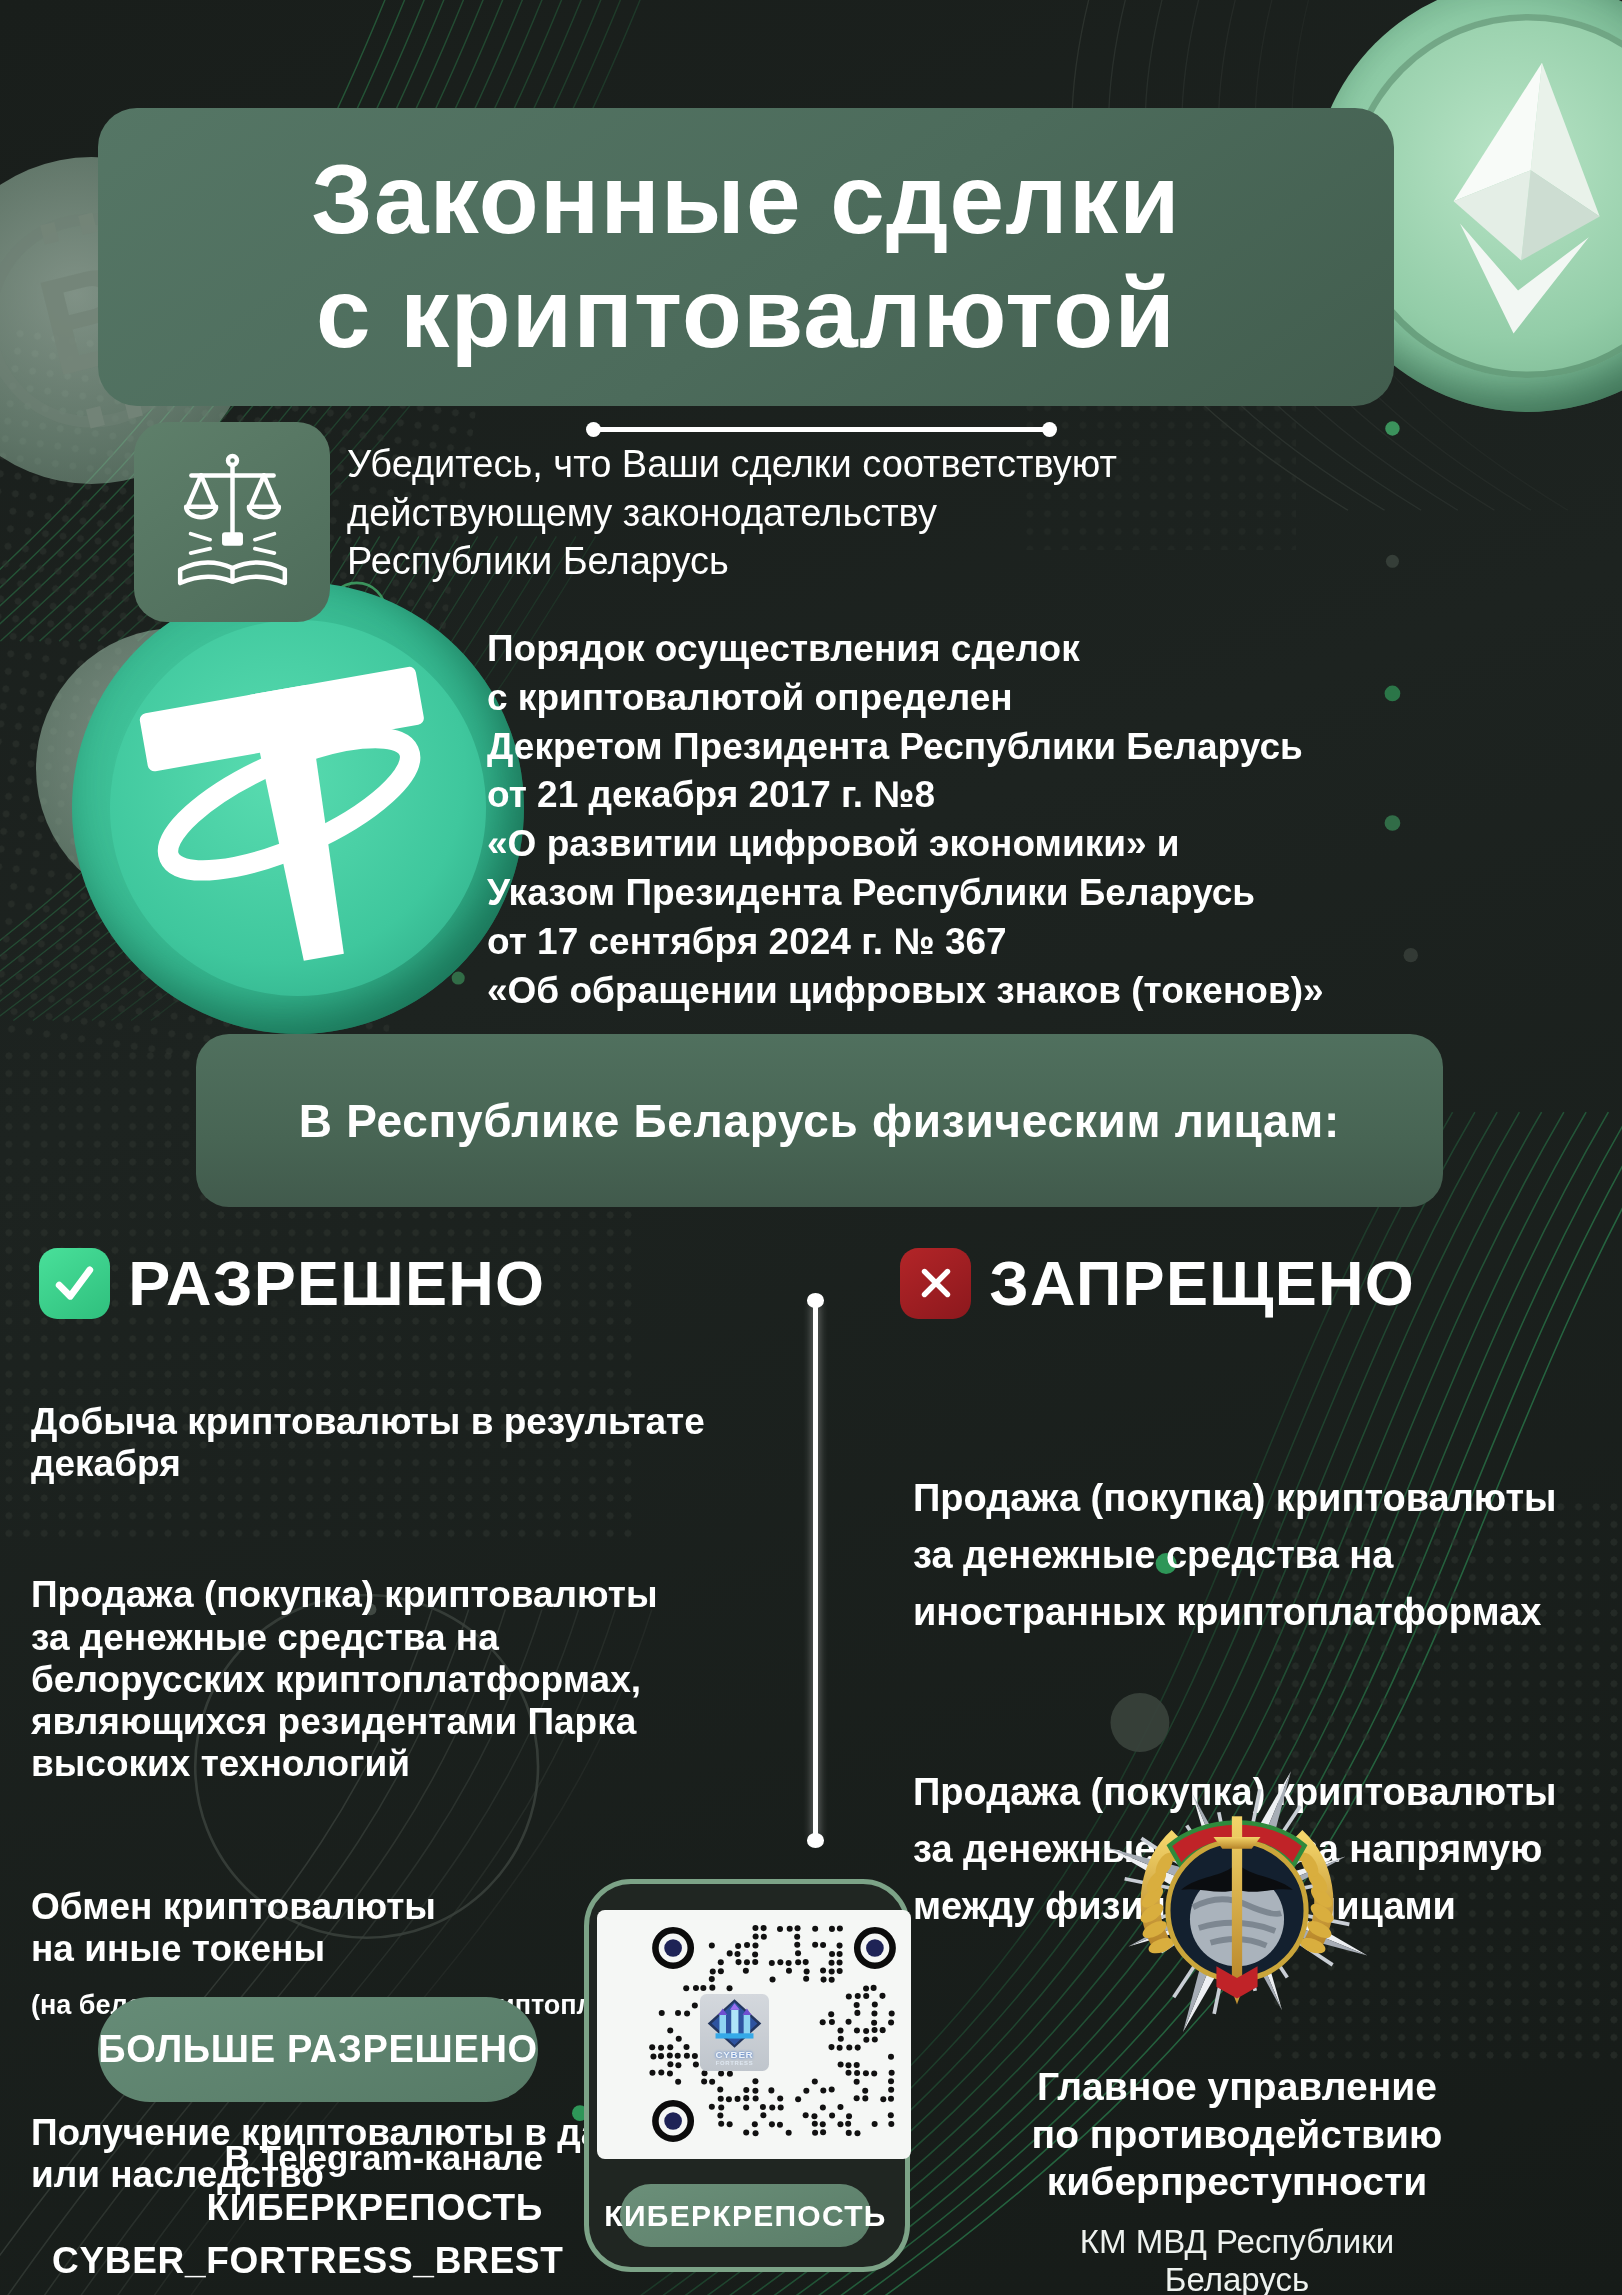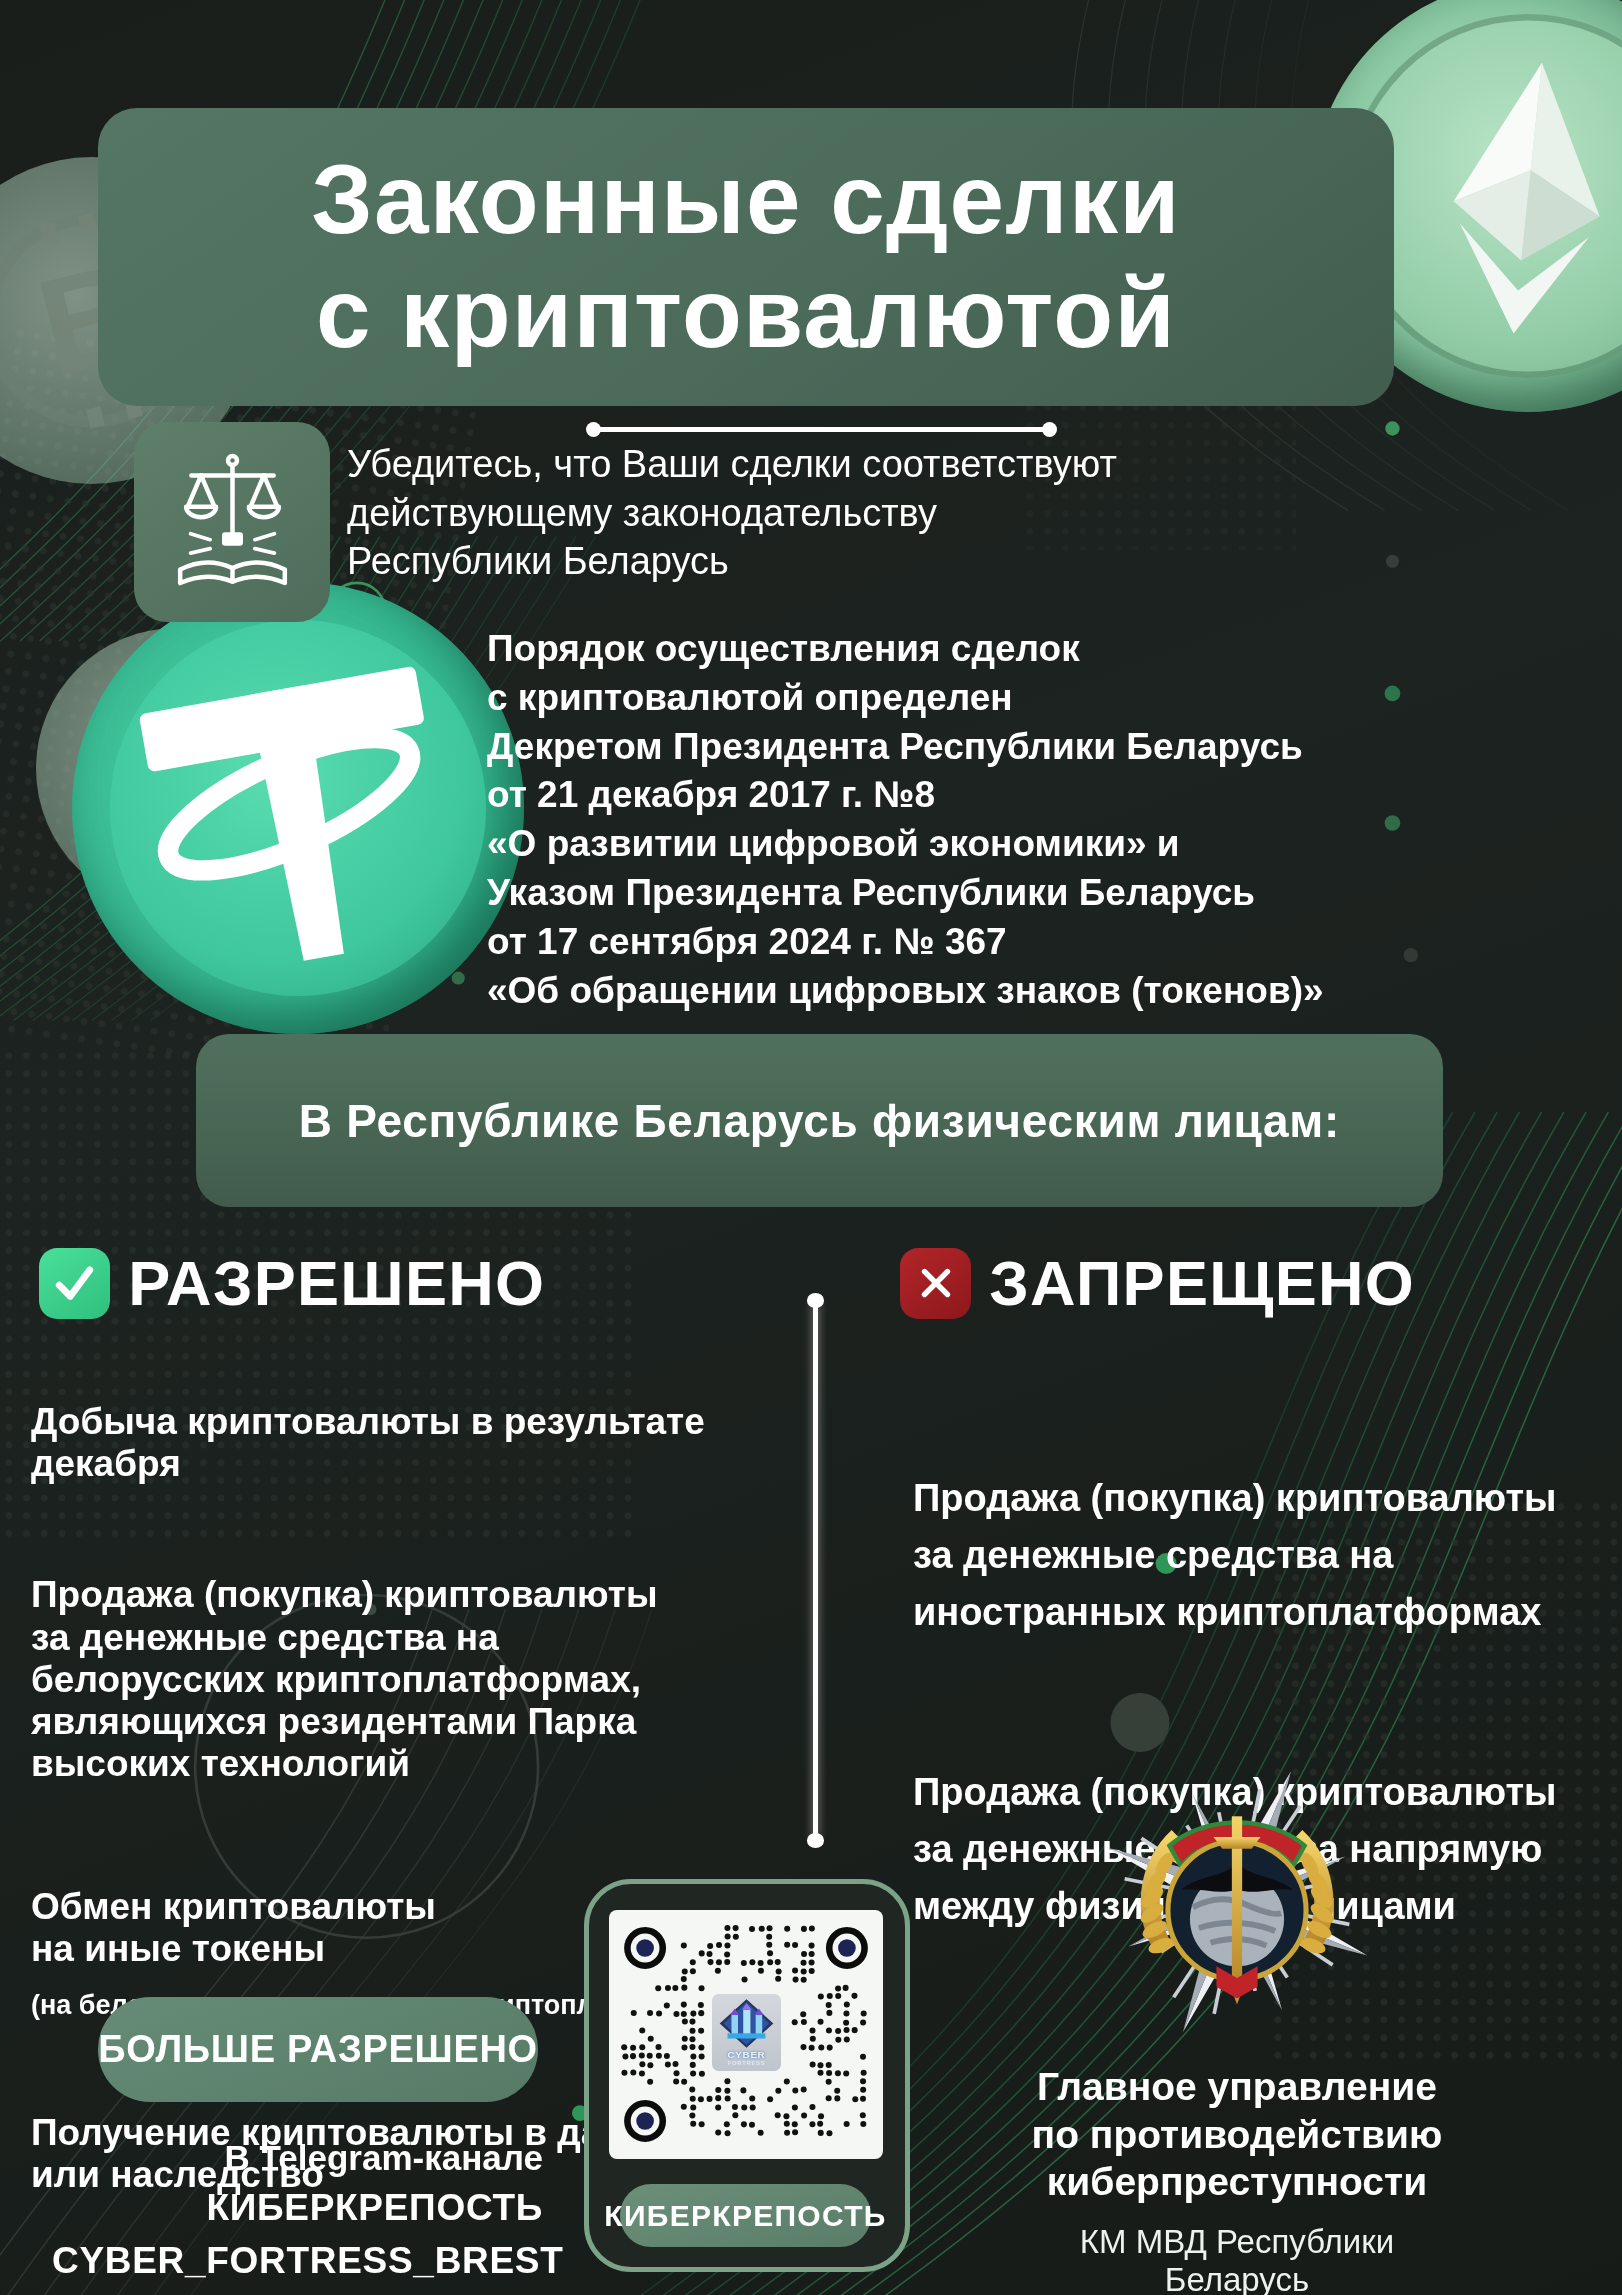--- a/index.html
+++ b/index.html
@@ -63,21 +63,21 @@
     background:linear-gradient(160deg,#668c77,#567a66);display:flex;align-items:center;justify-content:center;cursor:pointer;}
   .info-pill span{font-size:38px;font-weight:800;letter-spacing:0.7px;}
   .tg{left:52px;top:2138px;width:491px;z-index:4;text-align:right;}
   .tg .l1{font-size:35px;font-weight:600;}
   .tg .l2{font-size:37px;font-weight:800;margin-top:9.2px;letter-spacing:0.7px;}
   .tg .l3{display:inline-block;font-size:37px;font-weight:700;margin-top:10.5px;letter-spacing:0.7px;
     border-bottom:3.3px solid #fff;padding-bottom:15px;cursor:pointer;}
   
   .qr-card{left:584px;top:1879px;width:326px;height:393px;border-radius:47px;z-index:5;
     background:#202622;border:5.9px solid #7ca387;box-sizing:border-box;}
-  .qr-white{position:absolute;left:20px;top:26px;width:274px;height:249px;border-radius:7.9px;background:#f5f7f5;}
+  .qr-white{position:absolute;left:8px;top:26px;width:274px;height:249px;border-radius:7.9px;background:#f5f7f5;padding-left:40px;}
   .qr-pill{position:absolute;left:31px;top:300px;width:251px;height:63px;border-radius:31px;
     background:linear-gradient(160deg,#6b8f79,#5a7d68);display:flex;align-items:center;justify-content:center;}
   .qr-pill span{font-size:30px;font-weight:800;letter-spacing:1.3px;}
   .qr-logo{position:absolute;left:103px;top:84px;width:69px;height:77px;border-radius:6.5px;
     background:linear-gradient(180deg,#d4d8dd,#bfc5cc);display:flex;flex-direction:column;align-items:center;justify-content:flex-end;overflow:hidden;}
   .qr-logo .castle{position:absolute;top:3.9px;left:5.2px;width:59px;height:51px;}
   .qr-logo .c1{font-size:9.8px;font-weight:800;color:#eef3f8;text-shadow:0 0 2.6px #2b6cd4;z-index:2;letter-spacing:0.7px;}
   .qr-logo .c2{font-size:5.9px;font-weight:700;color:#dfe8f2;z-index:2;margin-bottom:4.6px;letter-spacing:0.7px;}
   
   .agency{left:1008px;top:2063px;width:458px;z-index:4;text-align:center;}

